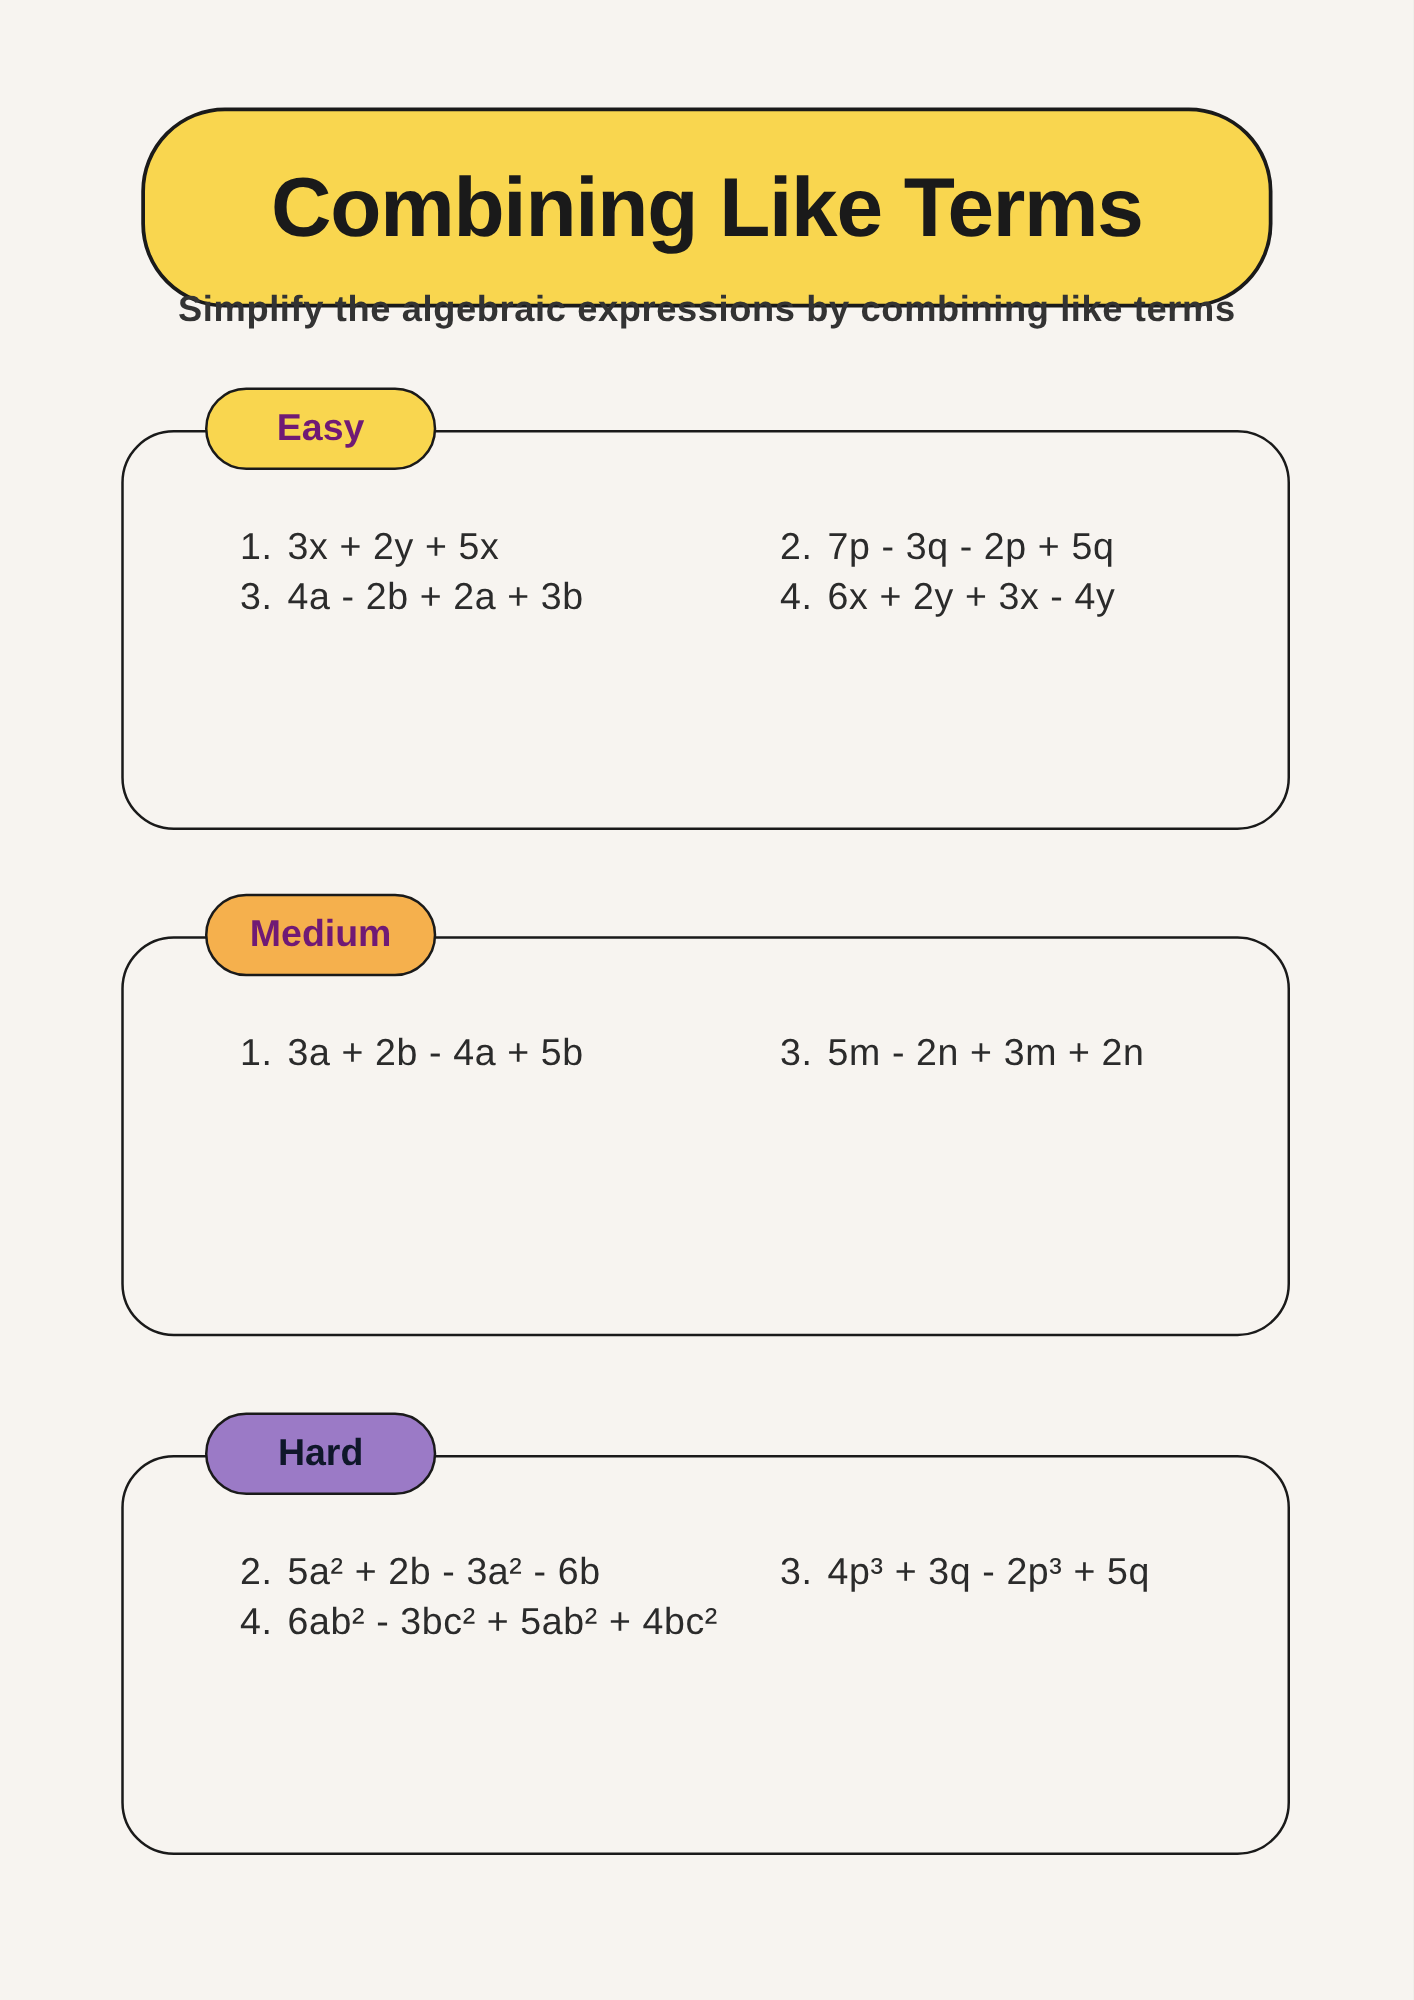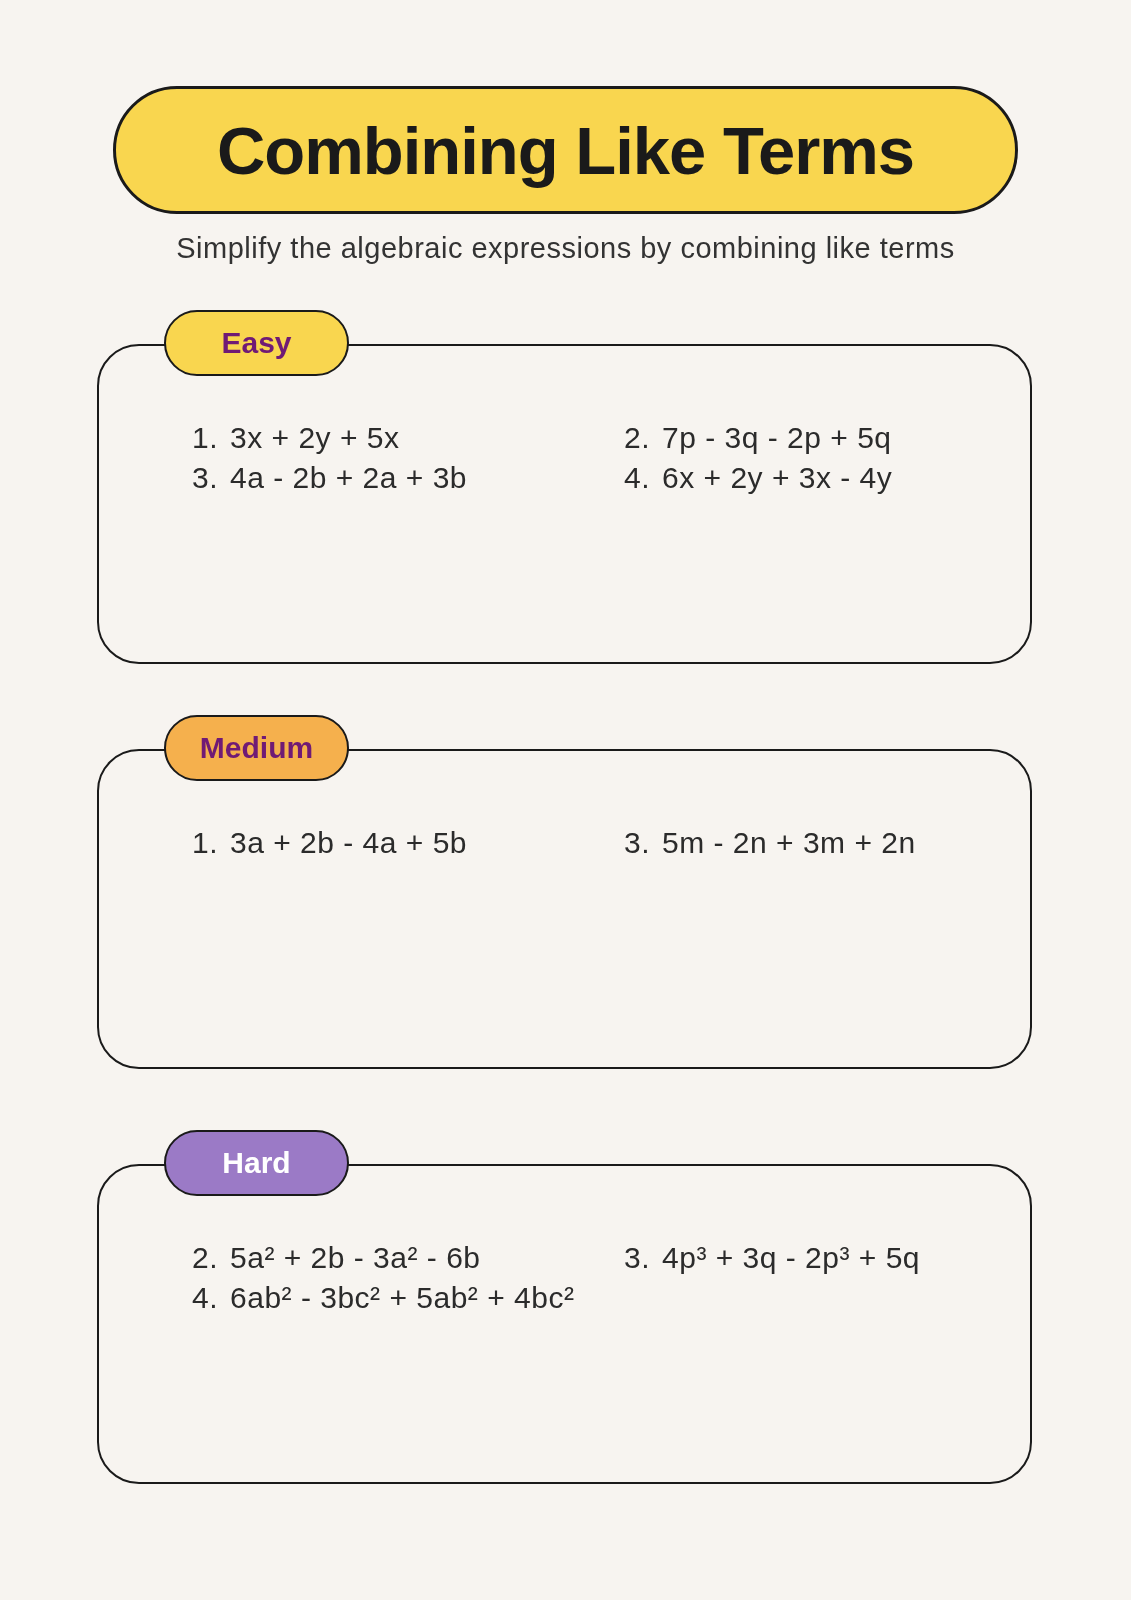--- a/index.html
+++ b/index.html
@@ -17,21 +17,21 @@
     overflow: hidden;
     color: #2b2b2b;
   }
 
   
   .title-pill {
     position: absolute;
     left: 113px;
     top: 86px;
     width: 905px;
-    height: 128px;
+    height: 160px;
     background: #F9D64F;
     border: 3px solid #1a1a1a;
     border-radius: 67px;
     box-sizing: border-box;
     display: flex;
     align-items: center;
     justify-content: center;
   }
   .title-pill h1 {
     margin: 0;
@@ -42,21 +42,21 @@
     white-space: nowrap;
   }
   .subtitle {
     position: absolute;
     left: 0;
     top: 232px;
     width: 100%;
     margin: 0;
     text-align: center;
     font-size: 29px;
-    font-weight: 400;
+    font-weight: 700;
     color: #333333;
     letter-spacing: 0.5px;
   }
 
   
   .group {
     position: absolute;
     left: 97px;
     width: 935px;
   }
@@ -87,21 +87,21 @@
     display: flex;
     align-items: center;
     justify-content: center;
     z-index: 2;
     font-size: 30px;
     font-weight: bold;
     color: #701a75;
   }
   .pill-easy   { background: #F9D64F; }
   .pill-medium { background: #F5B04D; }
-  .pill-hard   { background: #9B7AC6; color: #ffffff; }
+  .pill-hard   { background: #9B7AC6; color: #0f172a; }
 
   .problems {
     position: absolute;
     inset: 0;
     display: grid;
     grid-template-columns: 432px 1fr;
     align-content: start;
     padding: 72px 20px 0 93px;
     box-sizing: border-box;
   }

